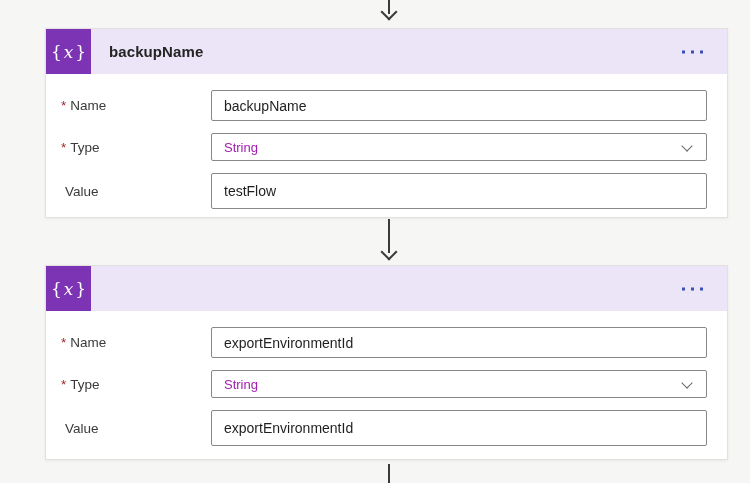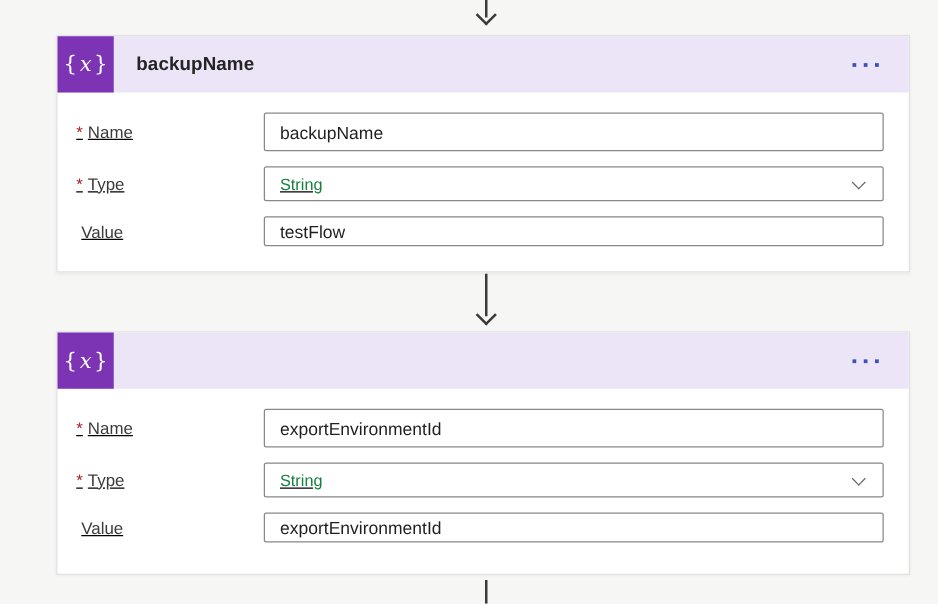--- a/index.html
+++ b/index.html
@@ -79,21 +79,21 @@
     background: transparent;
     border: none;
   }
   .menu-btn .dot {
     width: 3px;
     height: 3px;
     background: #3c51b5;
   }
 
   
-  .card-body { padding-top: 3px; text-decoration: underline; }
+  .card-body { padding-top: 3px; }
   .field-row {
     display: flex;
     align-items: center;
     margin: 12px 20px 0 15px;
   }
   .field-row.first { margin-top: 13px; }
   .field-label {
     width: 150px;
     flex: 0 0 150px;
     font-size: 13.5px;
@@ -106,31 +106,31 @@
     height: 31px;
     border: 1px solid #8a8886;
     border-radius: 2px;
     padding: 0 12px;
     font-size: 14px;
     color: #201f1e;
     font-family: "Liberation Sans", sans-serif;
     background: #fff;
     outline: none;
   }
-  .text-input.slim { height: 24px; }
+  .text-input.slim { height: 36px; }
   .dropdown {
     height: 28px;
     border: 1px solid #8a8886;
     border-radius: 2px;
     background: #fff;
     display: flex;
     align-items: center;
     padding: 0 30px 0 12px;
     font-size: 13px;
-    color: #15803d;
+    color: #a21caf;
     cursor: pointer;
     position: relative;
   }
   .chevron-down {
     position: absolute;
     right: 15px;
     top: 8px;
     width: 8px;
     height: 8px;
     border-right: 1.5px solid #6b6966;

